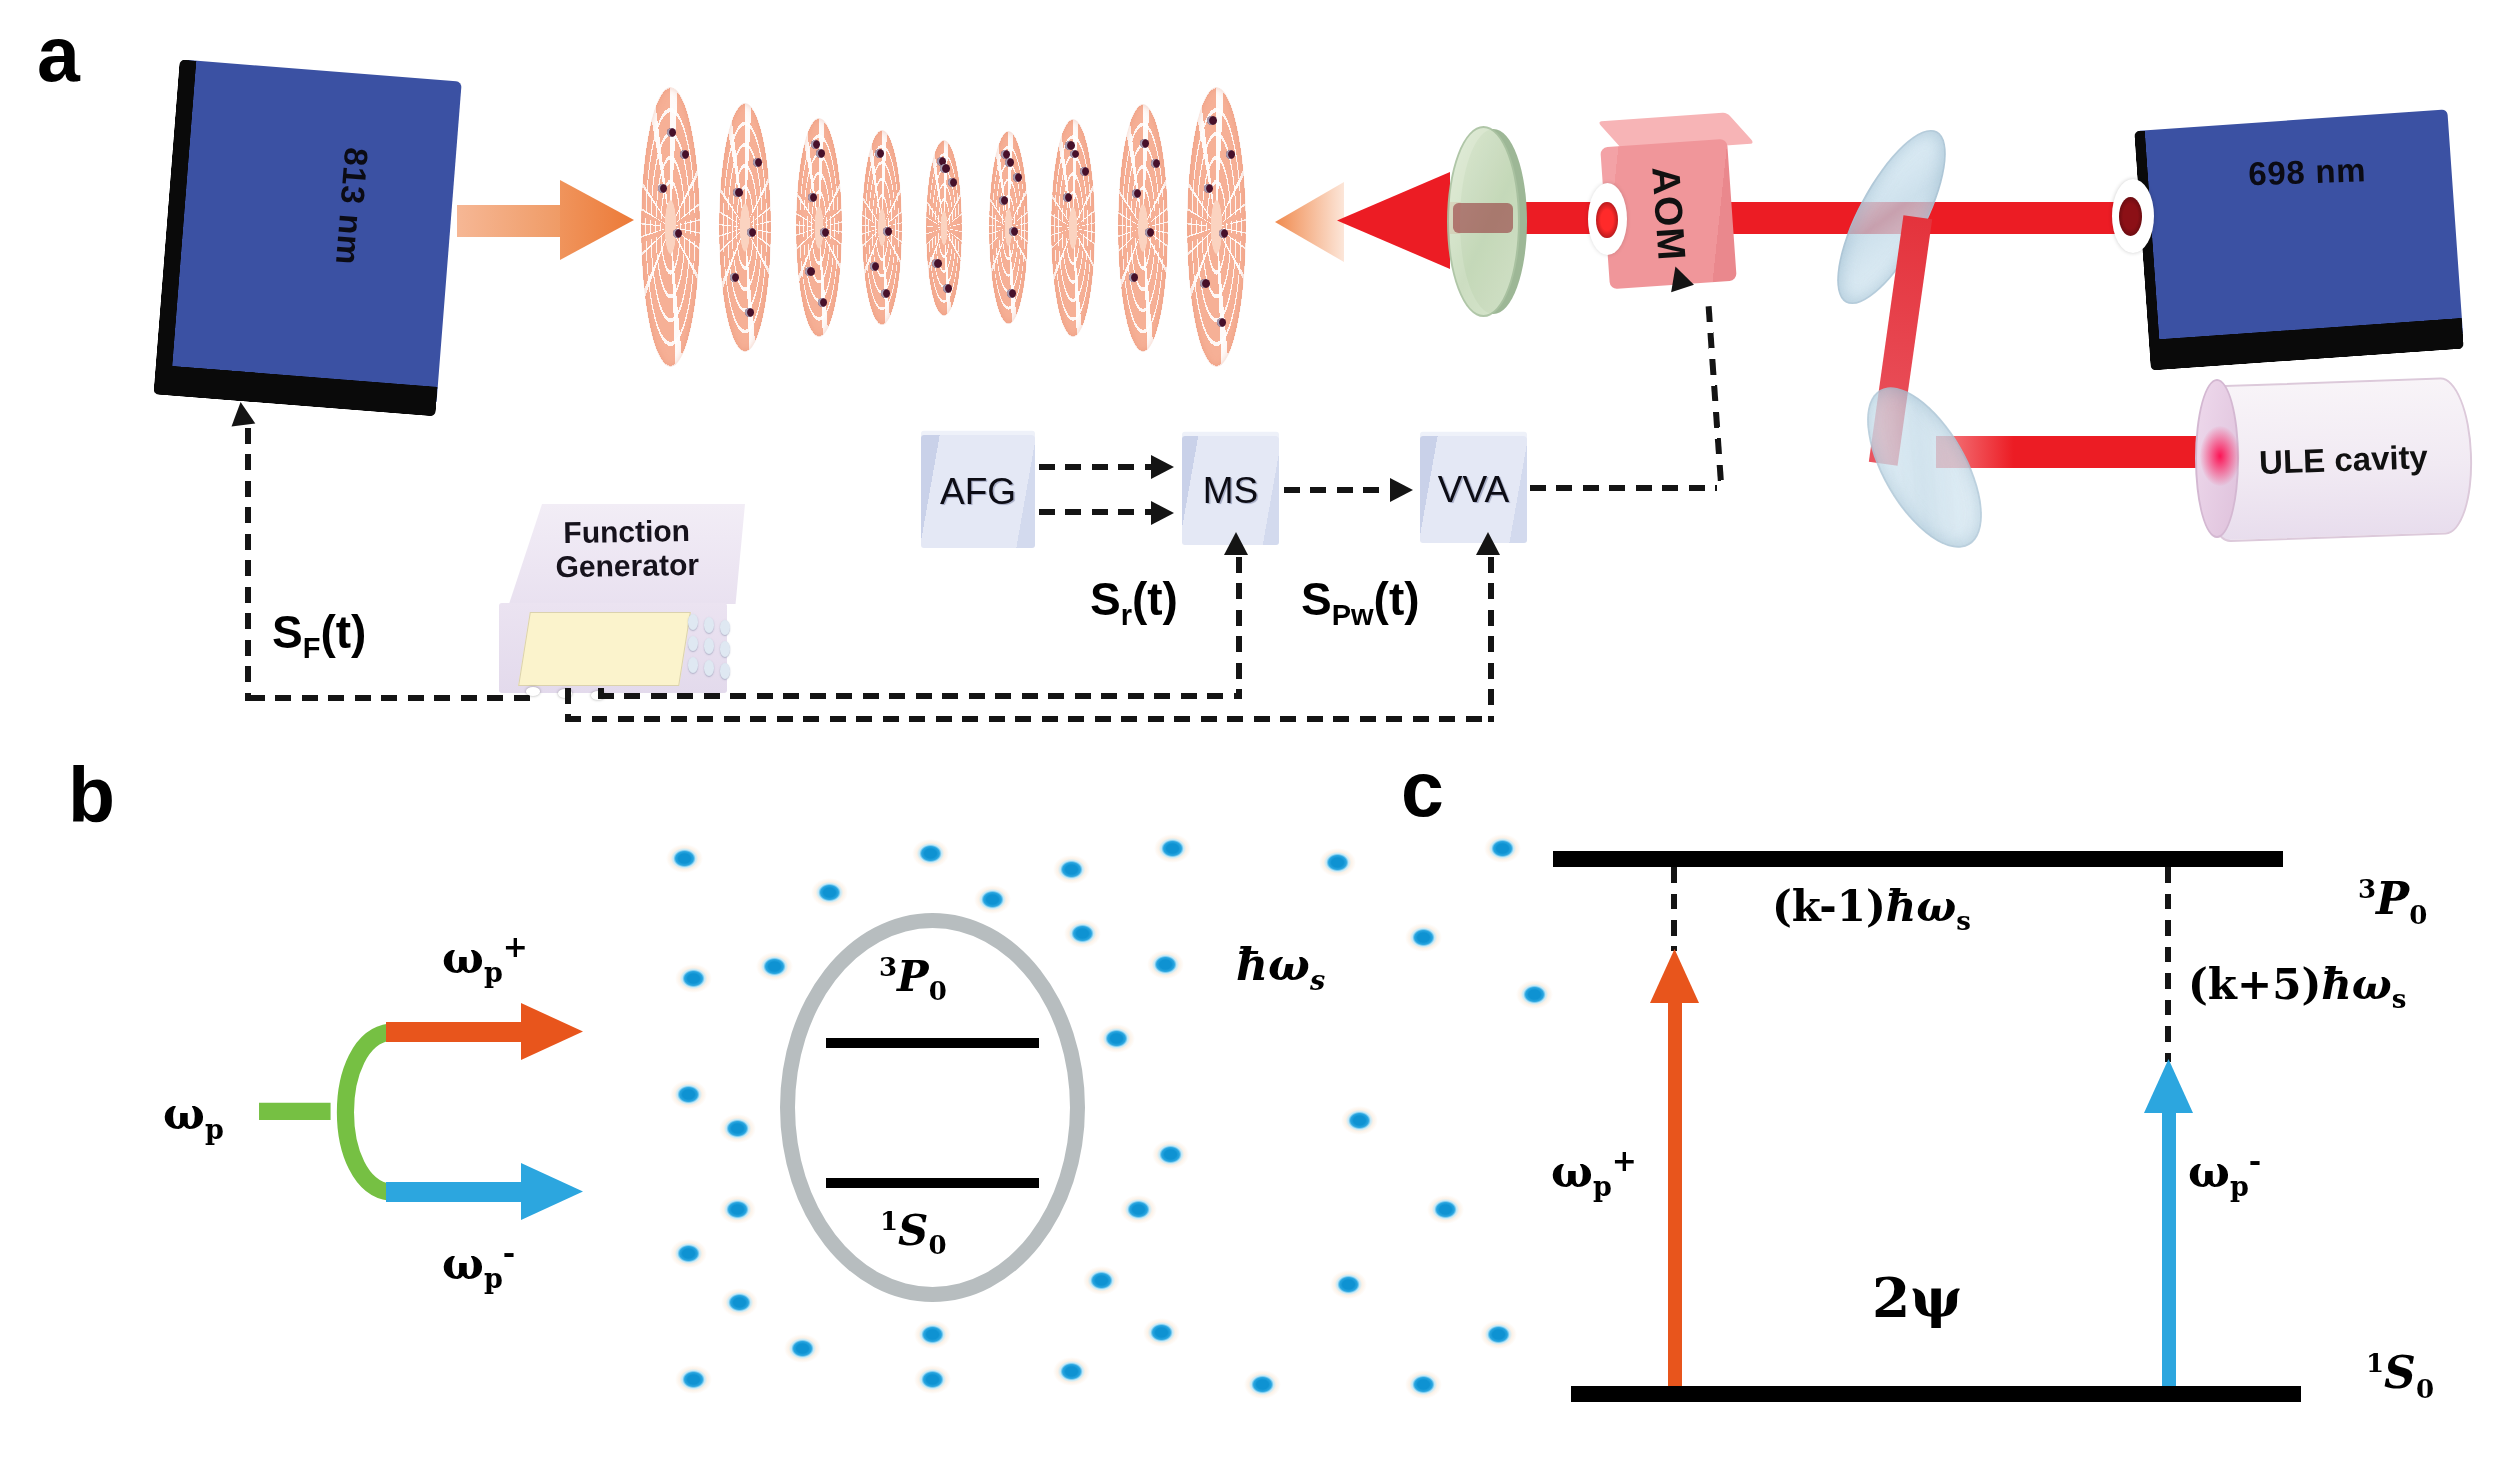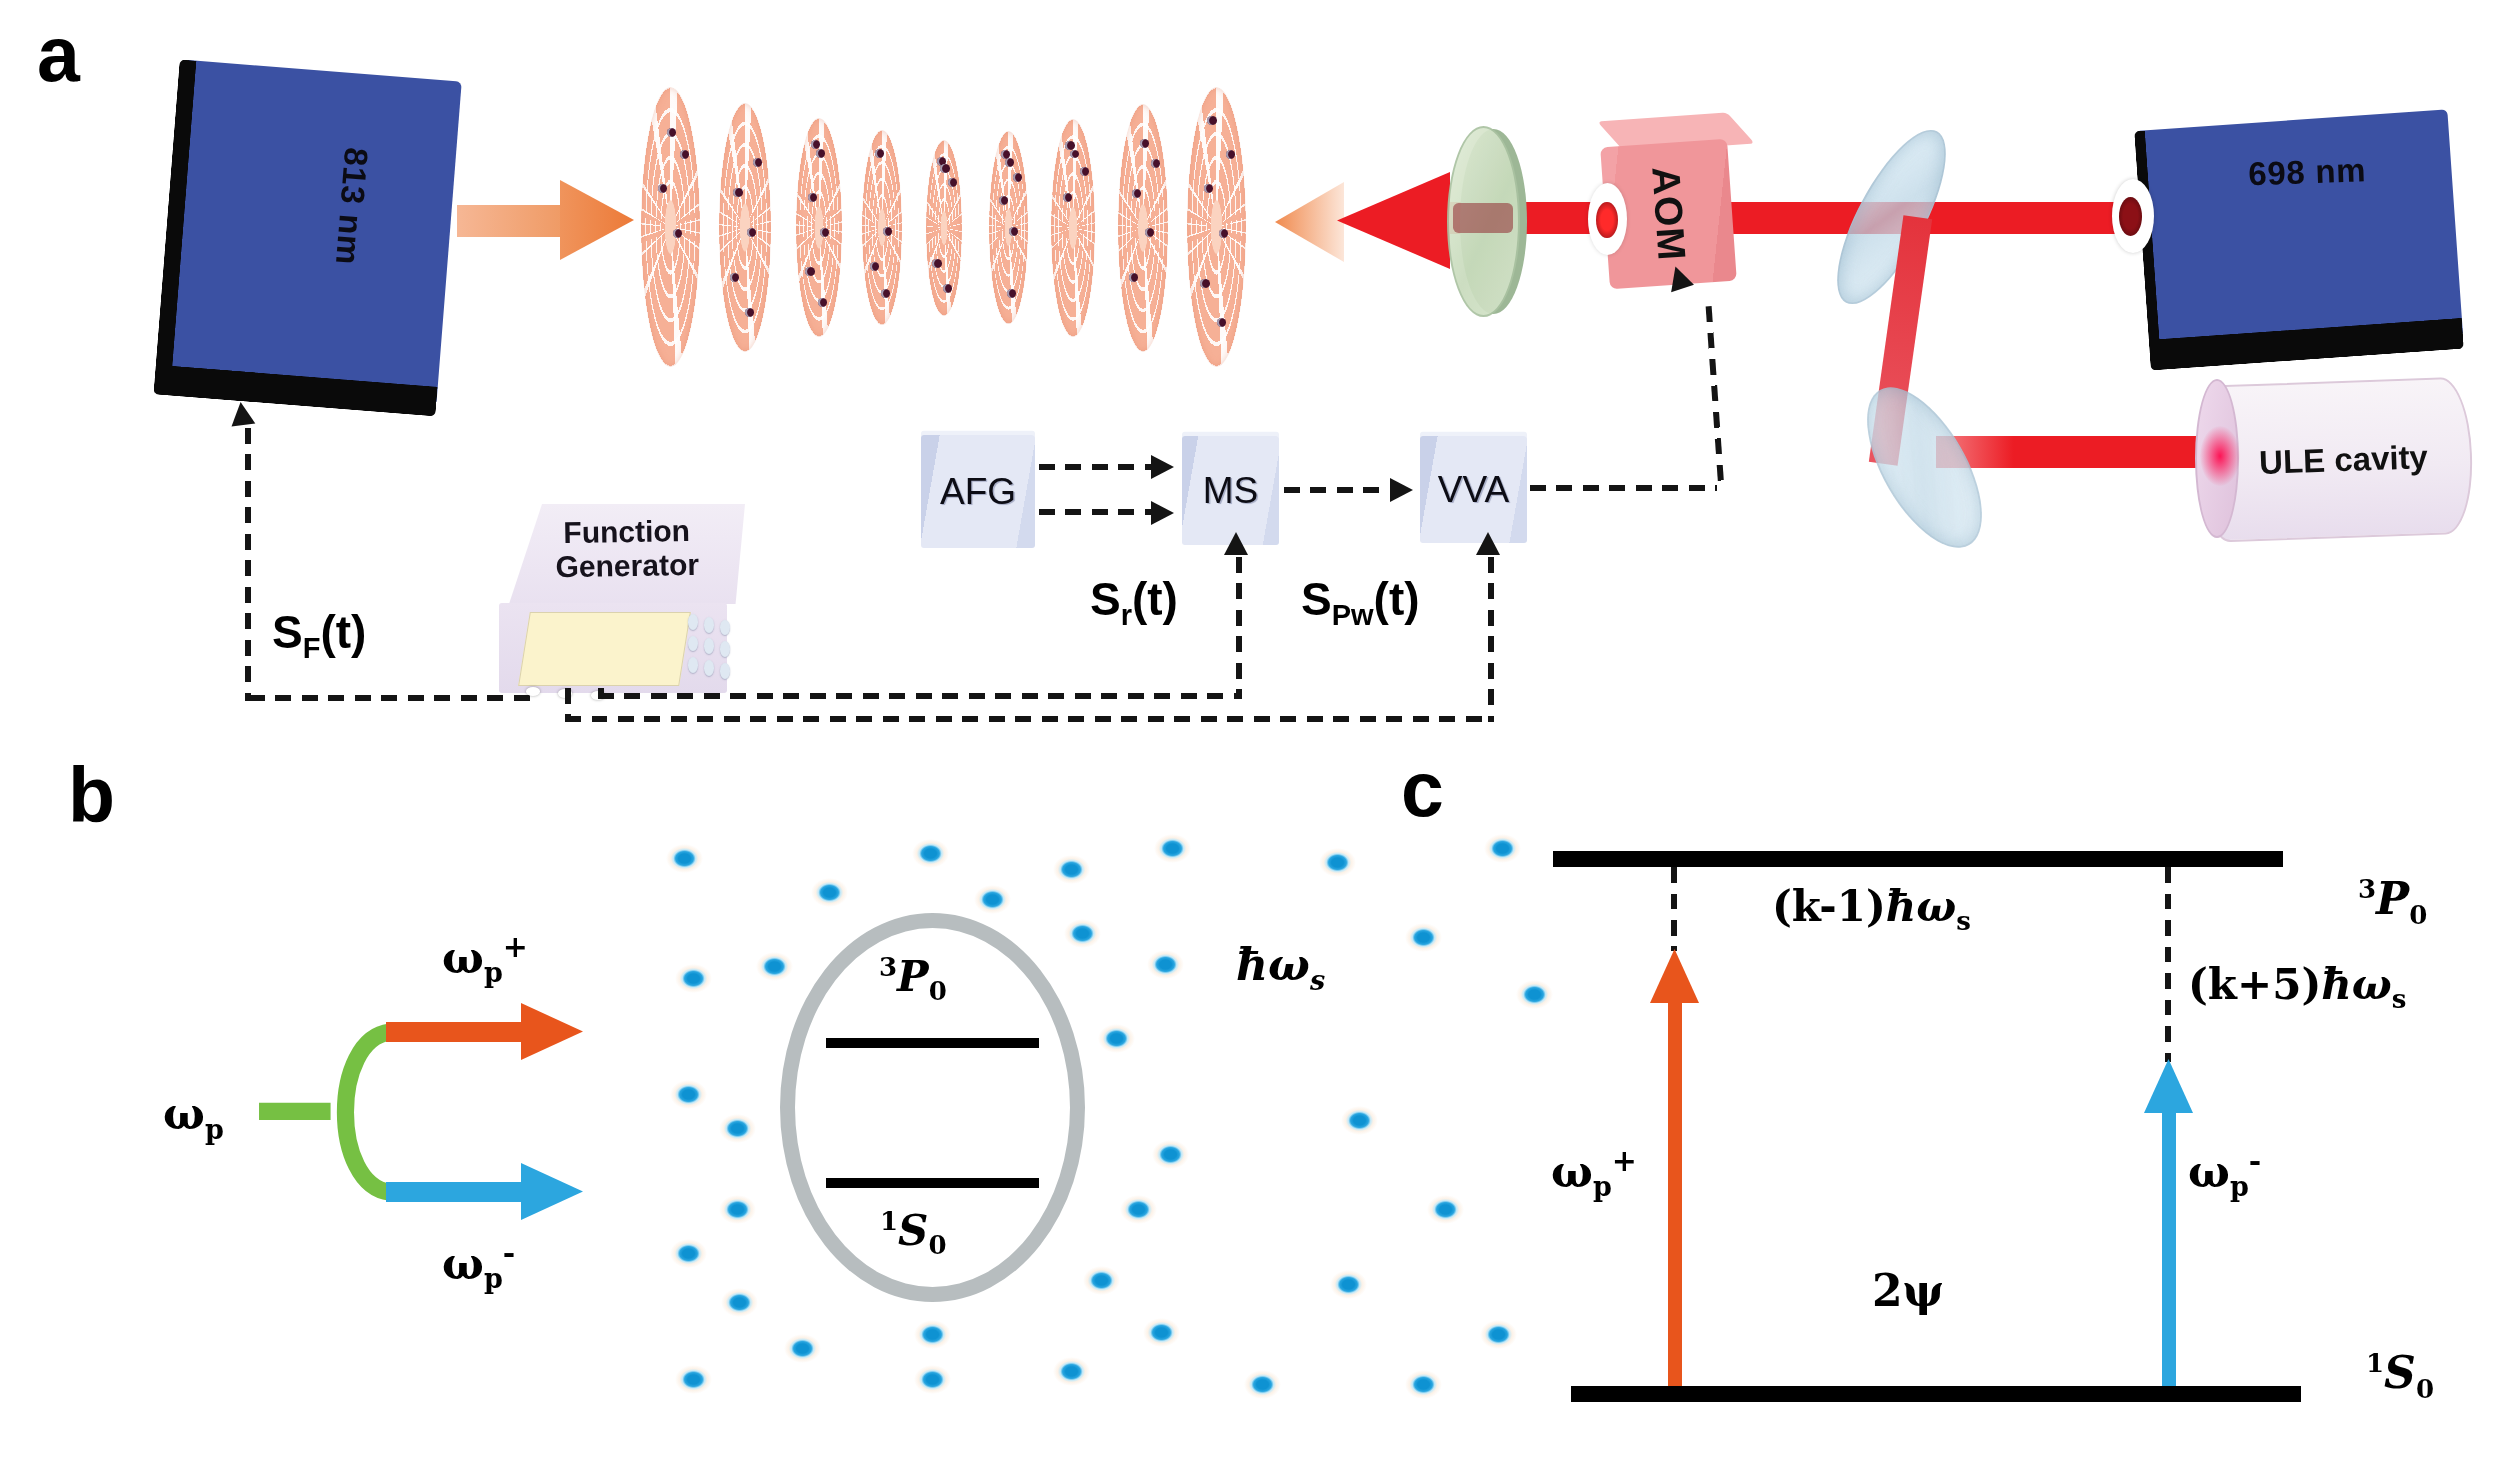--- a/index.html
+++ b/index.html
@@ -306,14 +306,14 @@
 <div class="abs dash-v" style="left:2165px;top:867px;height:195px;"></div>
 <div class="abs" style="left:2144px;top:1059px;width:49px;height:54px;clip-path:polygon(50% 0,100% 100%,0 100%);background:var(--blue-arrow);"></div>
 <div class="abs" style="left:2162px;top:1109px;width:13.6px;height:277px;background:var(--blue-arrow);"></div>
 
 <span class="abs math klab" style="left:1772px;top:882px;"><span>(k-1)</span><span style="font-style:italic">ħω</span><sub>s</sub></span>
 <span class="abs math klab" style="left:2188px;top:960px;"><span>(k+5)</span><span style="font-style:italic">ħω</span><sub>s</sub></span>
 
 <span class="abs math omega" style="left:1551px;top:1143px;"><span>ω</span><sub>p</sub><sup>+</sup></span>
 <span class="abs math omega" style="left:2188px;top:1143px;"><span>ω</span><sub>p</sub><sup>-</sup></span>
 
-<span class="abs math" style="left:1872px;top:1265px;font-size:44px;">2ψ</span>
+<span class="abs math" style="left:1872px;top:1265px;font-size:55px;">2ψ</span>
 
 
 </body></html>

